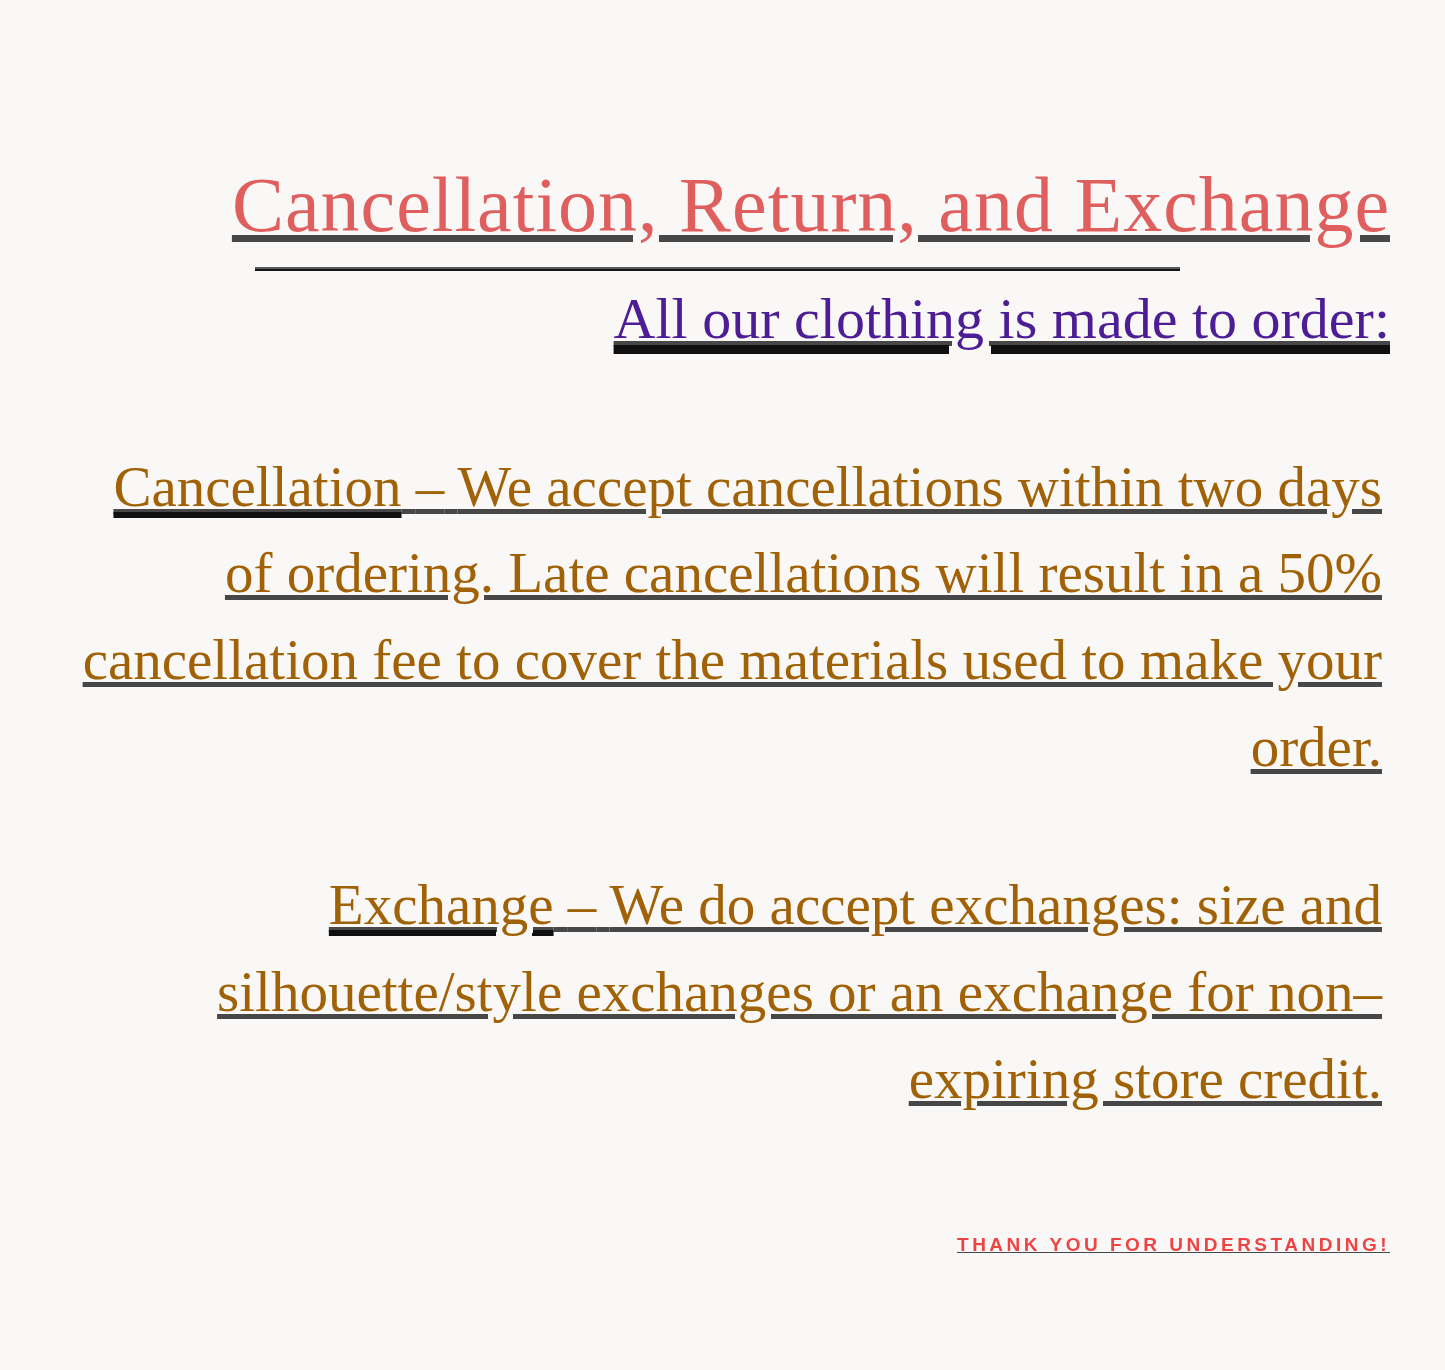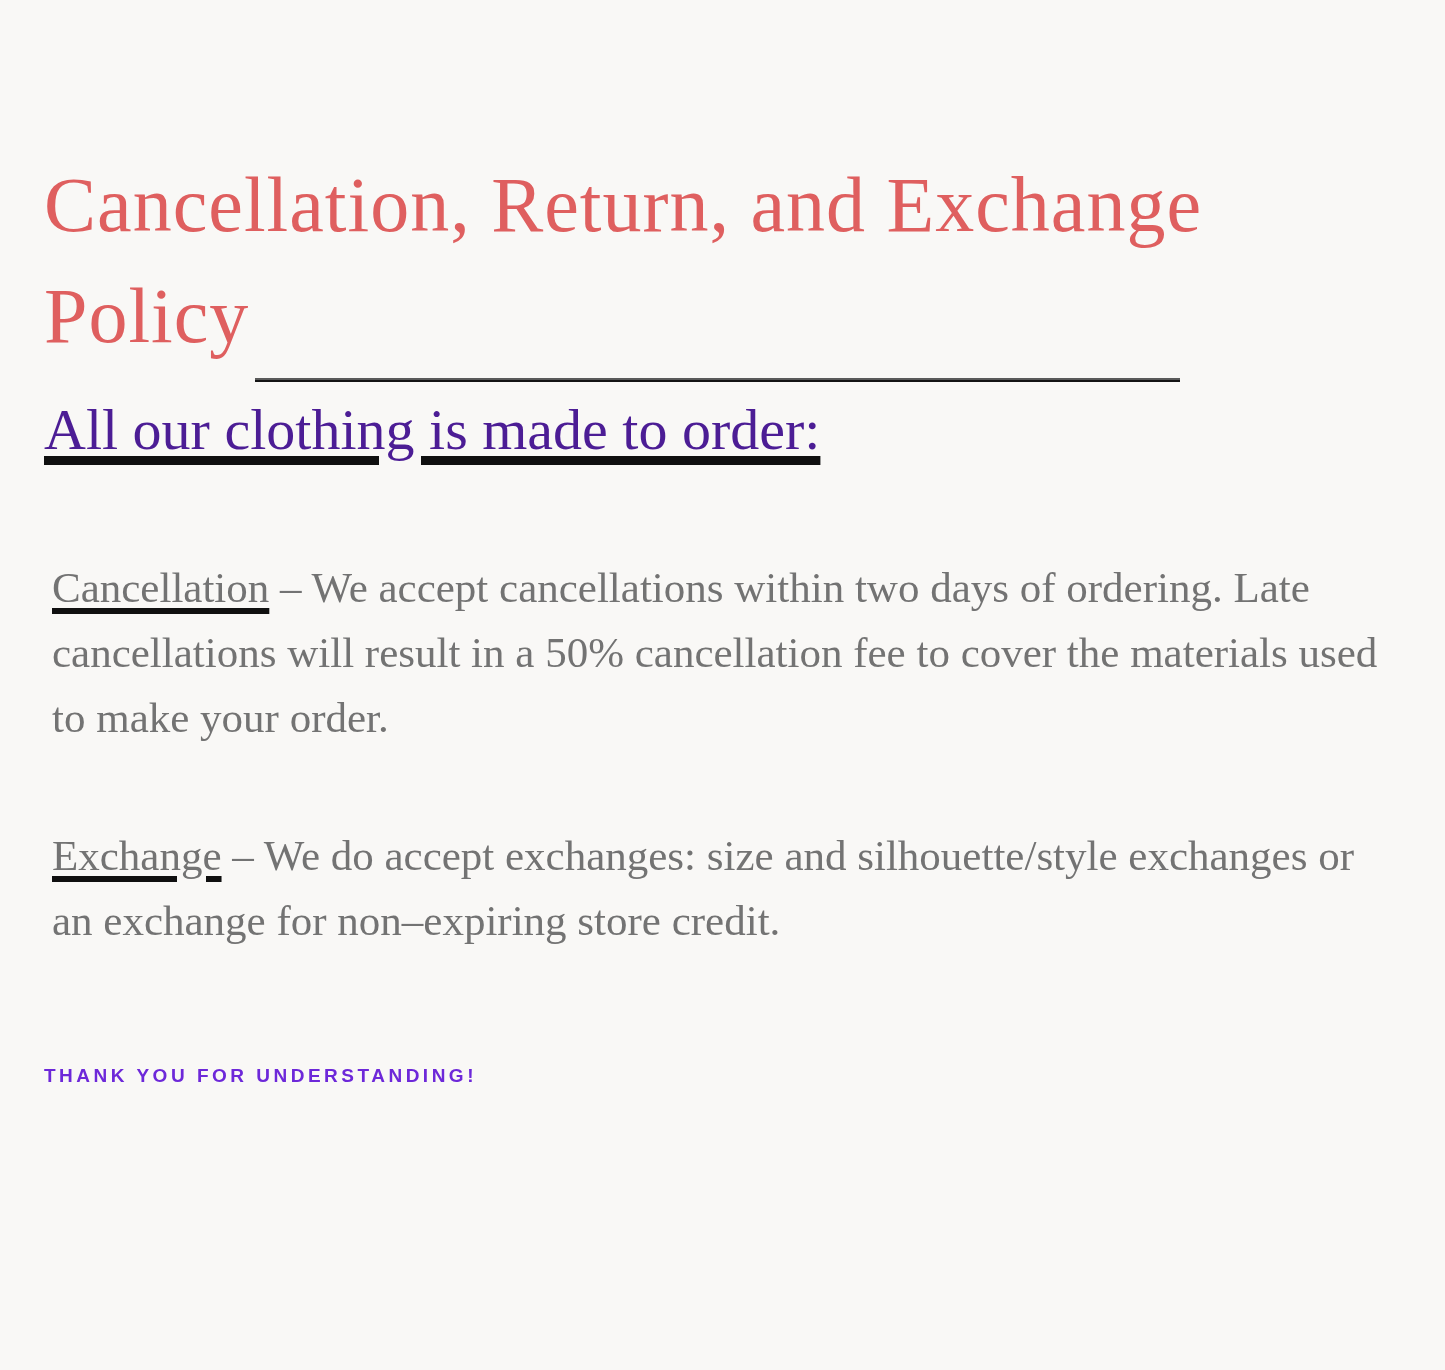--- a/index.html
+++ b/index.html
@@ -11,22 +11,23 @@
     height: 1370px;
     background: #f9f8f6;
     overflow: hidden;
     font-family: "Liberation Serif", serif;
   }
   .page {
     width: 100%;
     height: 100%;
     box-sizing: border-box;
     padding: 150px 55px 0 44px;
-    text-align: left;
+    text-align: right;
     color: #474747;
+    text-decoration: underline;
   }
   .title {
     color: #df5f5f;
     font-weight: 400;
     font-size: 78px;
     line-height: 1.42;
     letter-spacing: 1px;
     margin: 0;
   }
   .title .line {
@@ -46,54 +47,53 @@
     font-weight: 400;
     color: #4c1d95;
     margin: 14px auto 0 auto;
     text-decoration: underline;
     text-decoration-color: #101010;
     text-decoration-thickness: 9px;
     text-underline-offset: 7px;
     text-decoration-skip-ink: auto;
   }
   .policy {
-    font-size: 43px;
+    font-size: 57px;
     line-height: 1.52;
-    color: #737373;
+    color: #a16207;
     max-width: 1330px;
     margin: 0 auto;
   }
   .policy.first { margin-top: 92px; }
   .policy.mid   { margin-top: 72px; }
   .policy .term {
     text-decoration: underline;
     text-decoration-color: #101010;
     text-decoration-thickness: 6px;
     text-underline-offset: 6px;
     text-decoration-skip-ink: auto;
   }
   .footer {
     margin-top: 108px;
     font-family: "Liberation Sans", sans-serif;
     font-size: 19px;
     font-weight: 700;
     letter-spacing: 3.5px;
-    color: #6d28d9;
+    color: #ef4444;
     line-height: 1.6;
   }
   .footer .line { display: block; }
 </style>
 </head>
 <body>
 
 <div class="page">
 
   <h1 class="title">
     <span class="line">Cancellation, Return, and Exchange</span>
-    <span class="line">Policy</span>
   </h1>
 
   <hr class="title-divider">
 
   <h2 class="made-heading">All our clothing is made to order:</h2>
 
   <p class="policy first">
     <span class="term">Cancellation</span>
     <span class="dash">–</span>
     <span class="body-text">We accept cancellations within two days of ordering. Late cancellations will result in a 50% cancellation fee to cover the materials used to make your order.</span>

